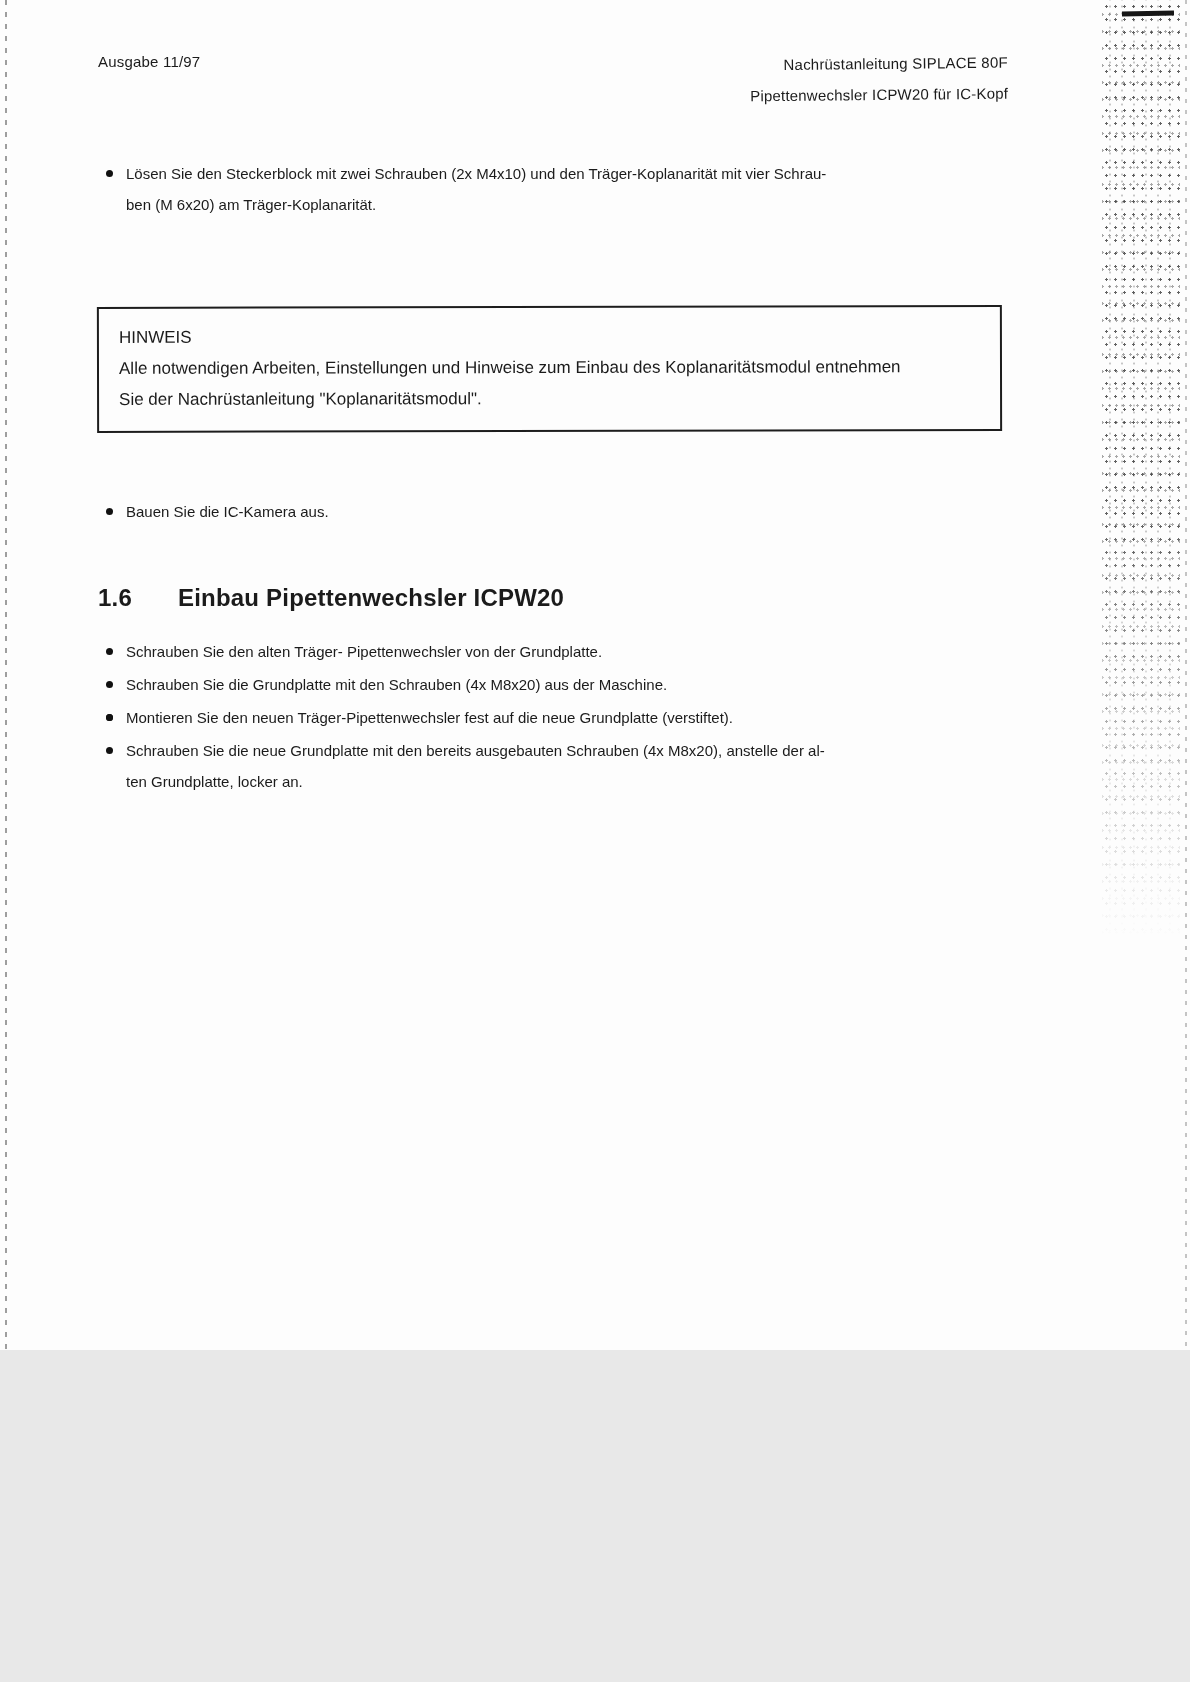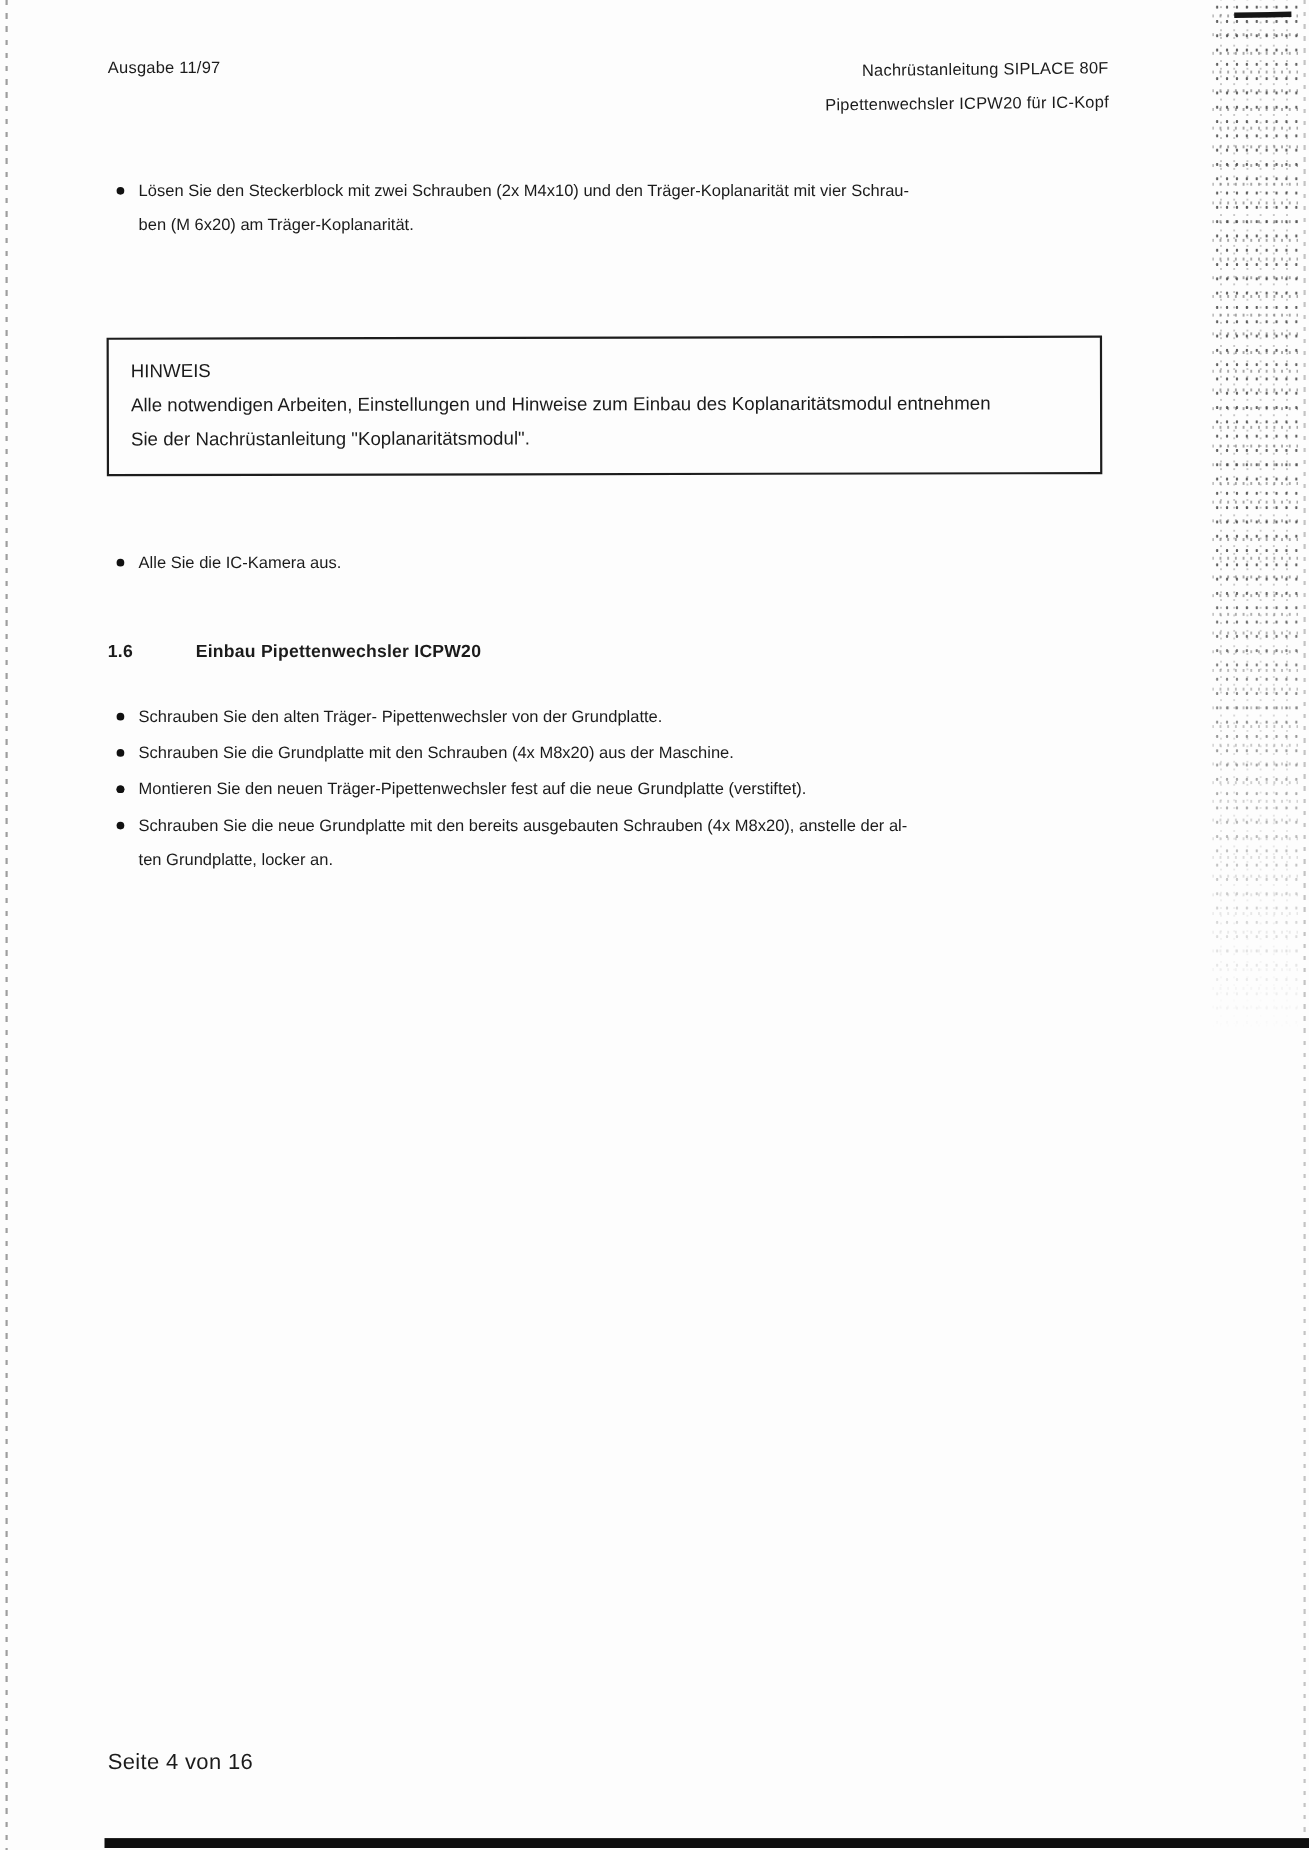--- a/index.html
+++ b/index.html
@@ -1,18 +1,18 @@
 <!DOCTYPE html>
 <html><head>
 <meta charset="utf-8">
 <style>
   html,body{margin:0;padding:0;background:#e8e8e8;}
   .page{
     position:relative;
-    width:1190px;height:1682px;
+    width:1190px;height:1350px;
     margin:0 auto;
     background:#fdfdfd;
     overflow:hidden;
     font-family:"Liberation Sans", sans-serif;
     color:#1b1b1b;
     -webkit-font-smoothing:antialiased;
   }
   .pre{white-space:pre-line;}
 
   
@@ -52,21 +52,21 @@
     border:2px solid #1d1d1d;
     padding:13px 20px 16px 20px;
     transform:rotate(-0.12deg);
   }
   .note-title{font-size:17px;line-height:31px;}
   .note-body{font-size:17px;line-height:31px;}
 
   
   .section-heading{
     position:absolute;left:98px;top:584px;
-    font-size:16px;font-weight:bold;letter-spacing:.2px;
+    font-size:24px;font-weight:bold;letter-spacing:.2px;
   }
   .section-number{display:inline-block;width:80px;}
 
   
   .footer{
     position:absolute;left:98px;top:1591px;
     font-size:20px;letter-spacing:.3px;
   }
 
   
@@ -127,21 +127,21 @@
 
   <div class="note-box">
     <div class="note-title">HINWEIS</div>
     <div class="note-body pre">Alle notwendigen Arbeiten, Einstellungen und Hinweise zum Einbau des Koplanaritätsmodul entnehmen
 Sie der Nachrüstanleitung "Koplanaritätsmodul".</div>
   </div>
 
   <ul class="blist single-item">
     <li>
       <span class="dot"></span>
-      <span class="pre">Alle Sie die IC-Kamera aus.</span>
+      <span class="pre">Bauen Sie die IC-Kamera aus.</span>
     </li>
   </ul>
 
   <div class="section-heading">
     <span class="section-number">1.6</span><span>Einbau Pipettenwechsler ICPW20</span>
   </div>
 
   <ul class="blist section-list">
     <li>
       <span class="dot"></span>

